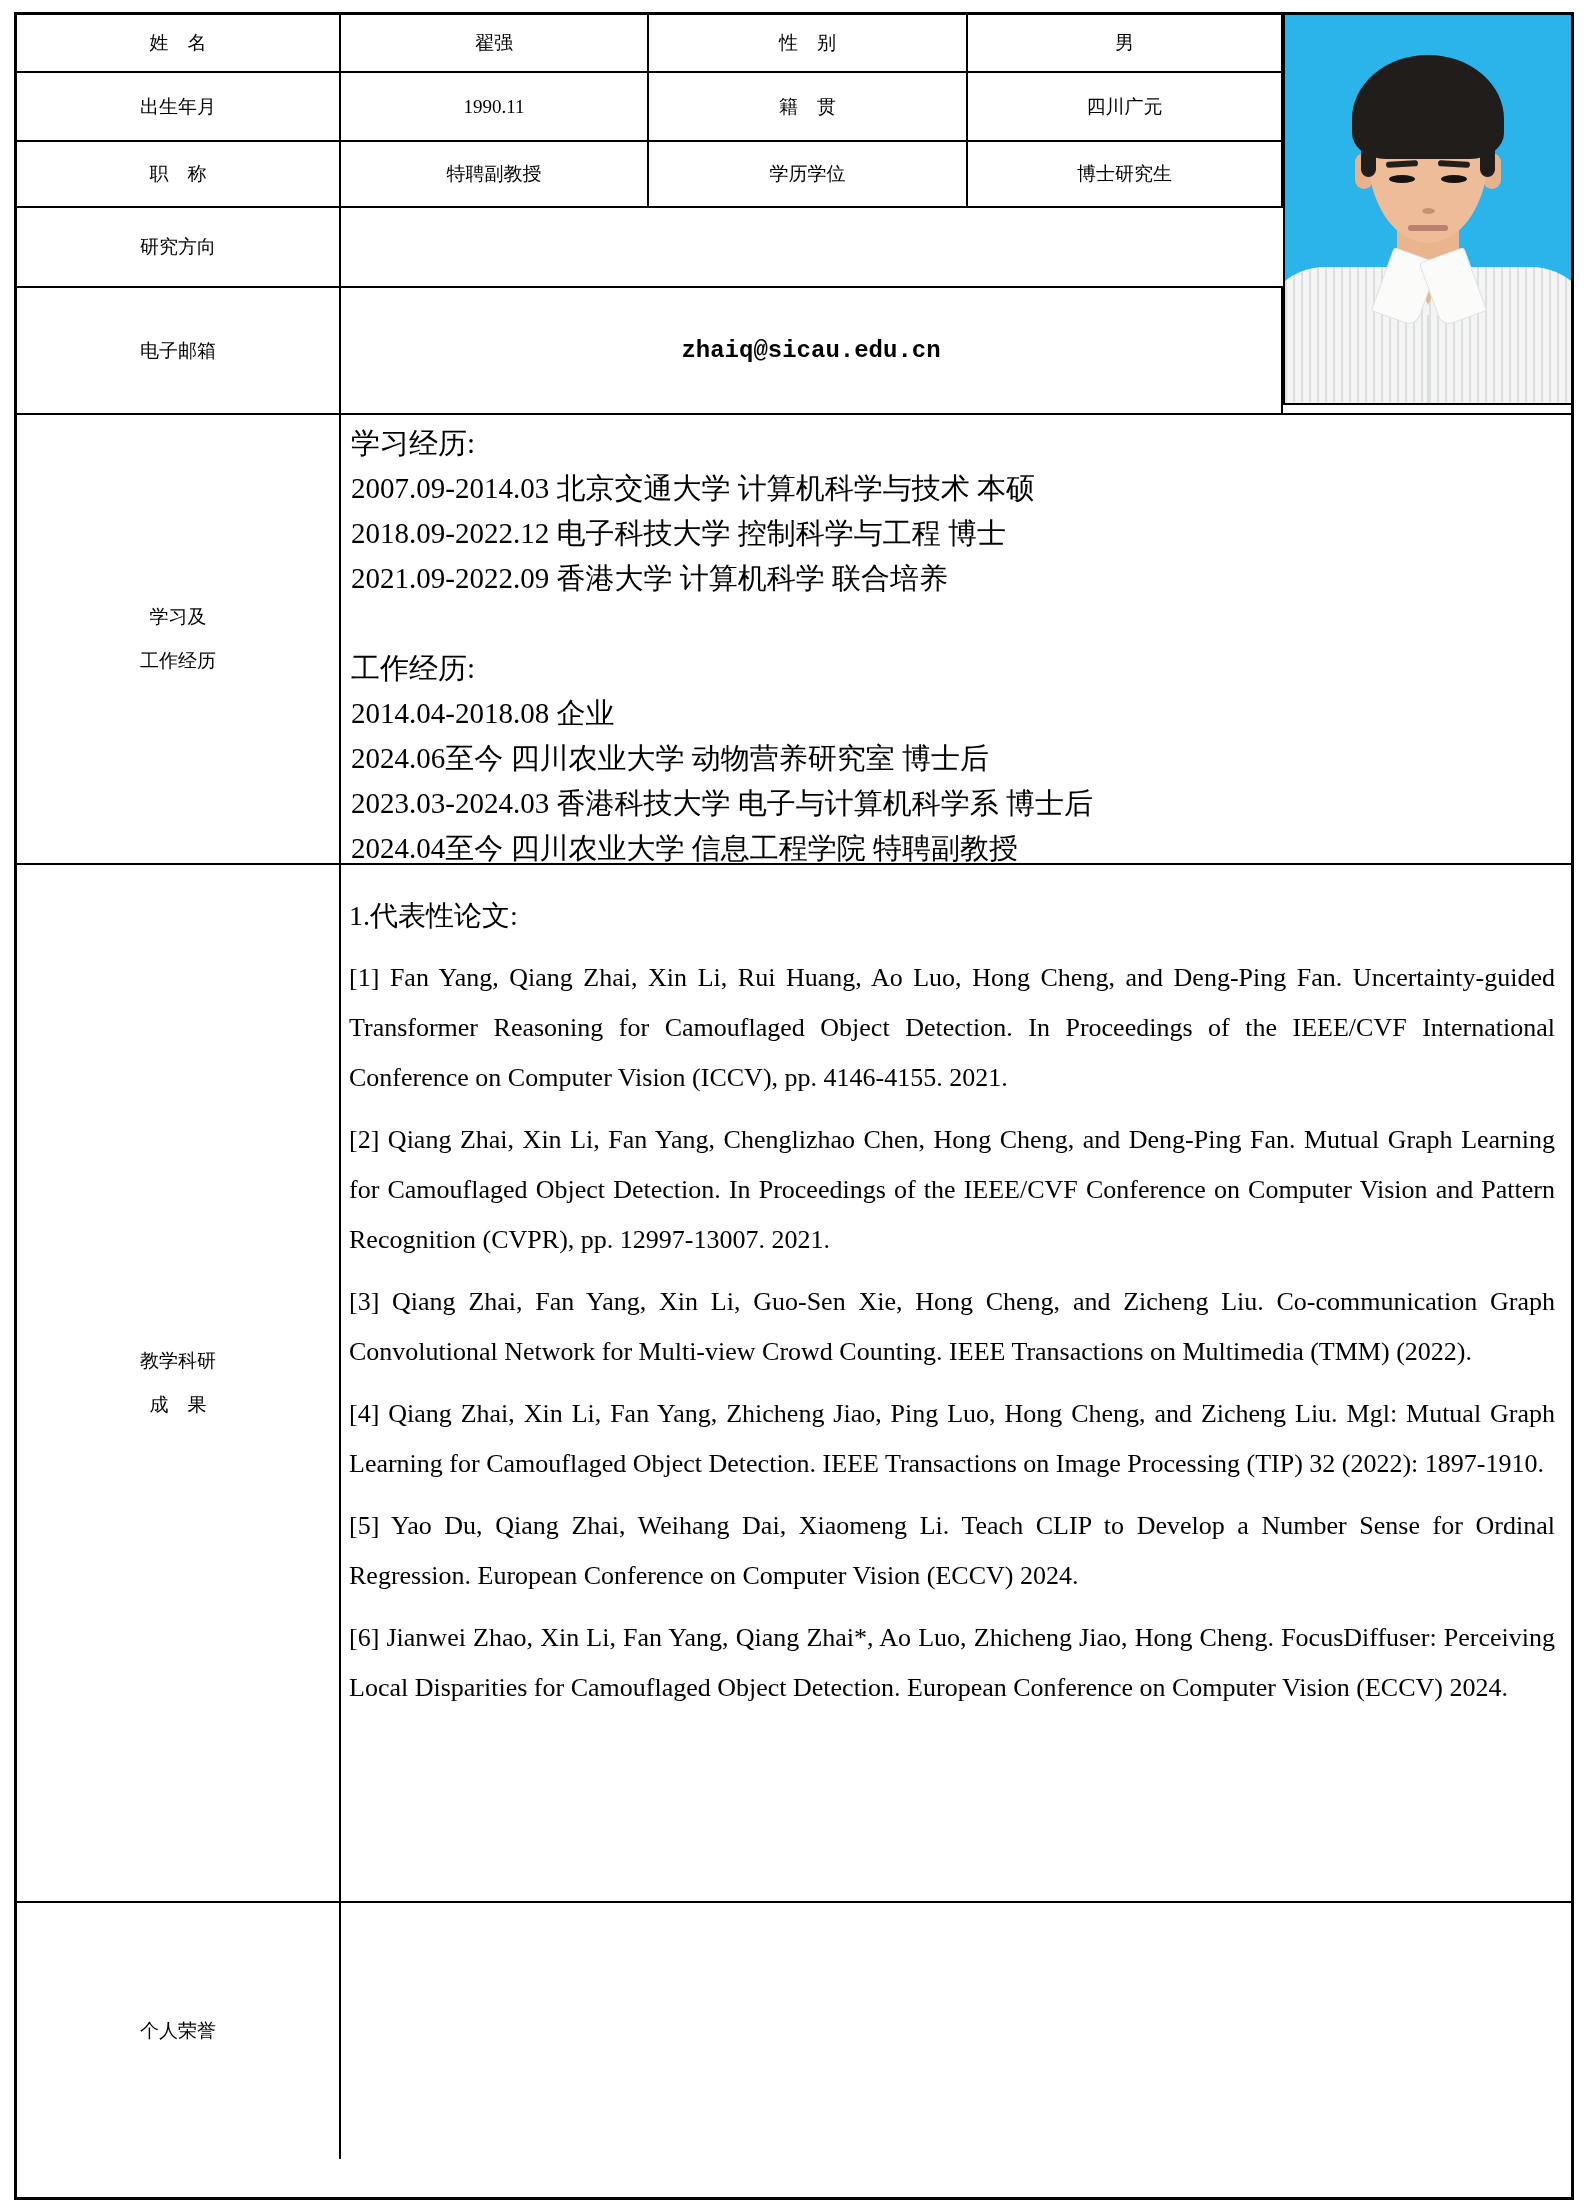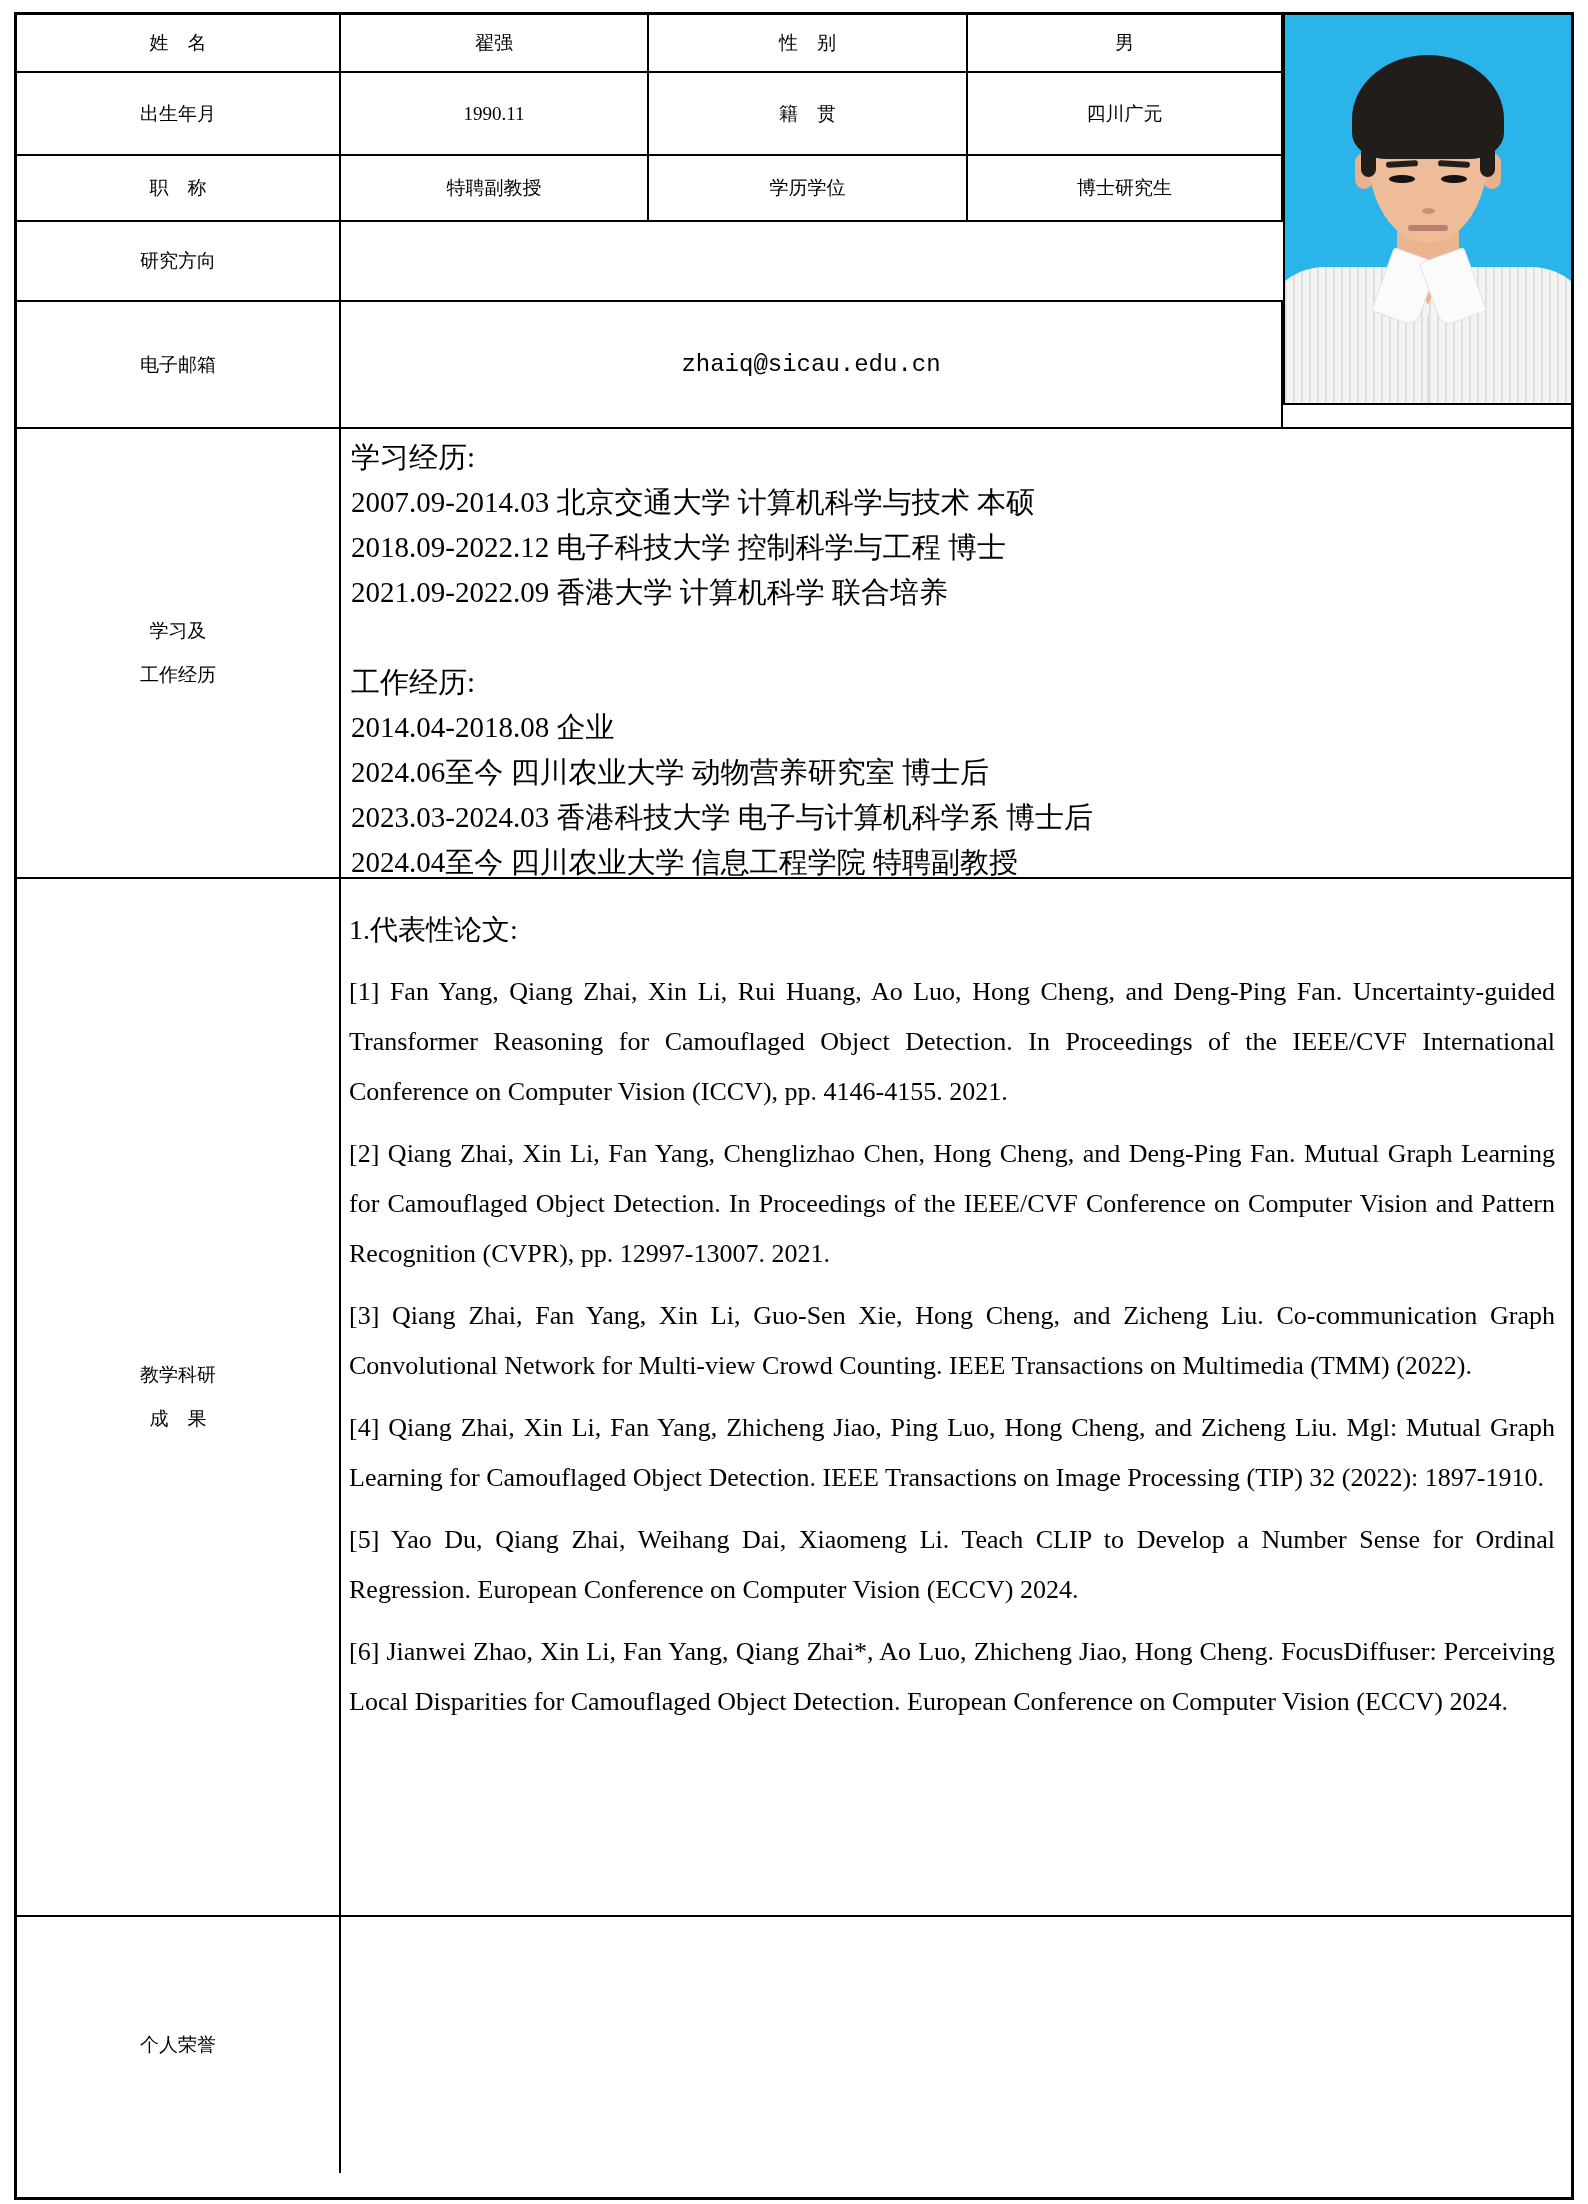--- a/index.html
+++ b/index.html
@@ -2,34 +2,34 @@
 <html><head>
 <meta charset="utf-8">
 <style>
   html,body{margin:0;padding:0;background:#ffffff;}
   .sheet{position:relative;width:1588px;height:2204px;background:#ffffff;color:#000;
          font-family:"Liberation Serif","DejaVu Serif",serif;}
   .grid{position:absolute;left:14px;top:12px;width:1560px;height:2188px;
         box-sizing:border-box;border:3px solid #000;}
   .row{display:flex;box-sizing:border-box;border-bottom:2px solid #000;}
   .row.noborder{border-bottom:none;border-radius:11px;}
-  .r1{height:58px}.r2{height:83px}.r3{height:66px}.r4{height:80px}.r5{height:127px}
+  .r1{height:58px}.r2{height:69px}.r3{height:66px}.r4{height:80px}.r5{height:127px}
   .r6{height:450px}.r7{height:48px}.r8{height:1038px}.r9{height:256px}
   .cell{box-sizing:border-box;border-right:2px solid #000;display:flex;
         align-items:center;justify-content:center;font-size:19px;overflow:hidden;}
   .c1{width:324px}.c2{width:308px}.c3{width:319px}.c4{width:315px}
   .content-narrow{width:942px}
   .content-wide{width:1230px;border-right:none}
   .lbl2{flex-direction:column;line-height:44px;}
   .exp-cell{display:block;padding:6px 10px 0 10px;font-size:29px;}
   .exp-line{height:45px;line-height:45px;white-space:pre;}
   .pub-cell{display:block;padding:26px 16px 0 8px;font-size:26px;}
   .pub-head{font-size:28px;line-height:50px;}
   .pub{line-height:50px;text-align:justify;margin-top:12px;}
-  .email{font-family:"Liberation Mono","DejaVu Sans Mono",monospace;font-size:24px;}
+  .email{font-family:"Liberation Mono","DejaVu Sans Mono",monospace;font-size:24px;font-weight:bold;}
 
   
   .photo-cell{position:absolute;top:0;left:1266px;width:288px;height:390px;
               box-sizing:border-box;border-left:2px solid #000;border-bottom:2px solid #000;
               background:#2bb4ea;overflow:hidden;z-index:5;}
   .photo-cell div{position:absolute;}
   .ph-neck{left:112px;top:205px;width:62px;height:75px;background:#e9b48e;border-radius:0 0 24px 24px;}
   .ph-ear-l{left:70px;top:138px;width:18px;height:36px;background:#e8b28c;border-radius:9px;}
   .ph-ear-r{left:198px;top:138px;width:18px;height:36px;background:#e8b28c;border-radius:9px;}
   .ph-face{left:83px;top:76px;width:120px;height:152px;background:#eebc99;

